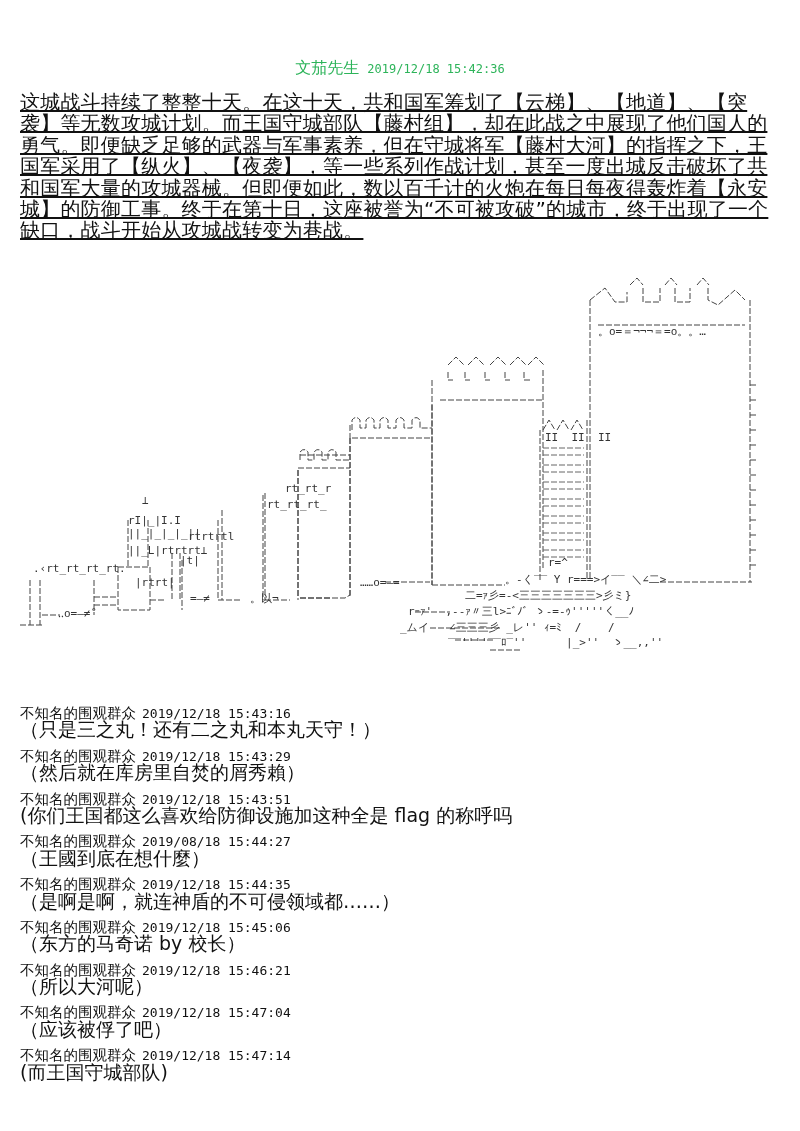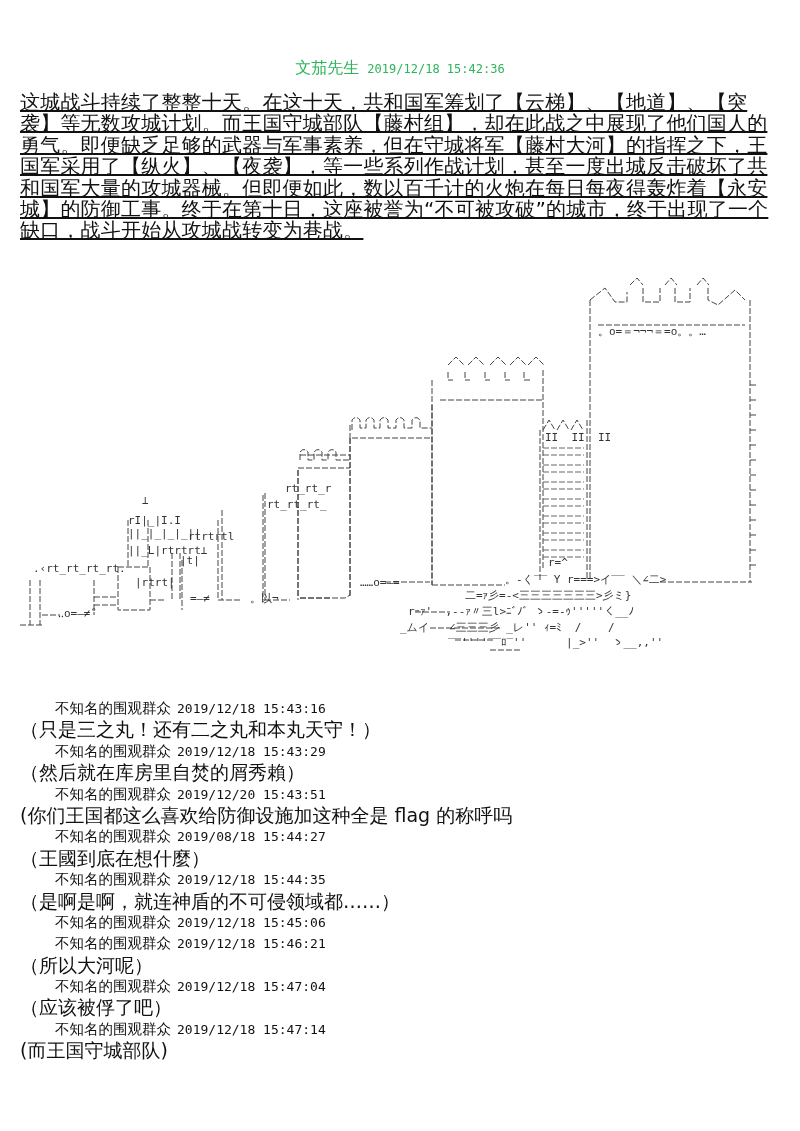--- a/index.html
+++ b/index.html
@@ -8,21 +8,21 @@
   .title { position: absolute; top: 58px; left: 0; width: 800px; text-align: center;
            font-size: 16px; color: #2db45a; }
   .title .mono { font-family: "DejaVu Sans Mono", monospace; font-size: 12px; margin-left: 8px; }
   .story { position: absolute; top: 92px; left: 20px; width: 762px;
            font-size: 20px; line-height: 21.4px; letter-spacing: 0.2px; text-decoration: underline; }
   .art { position: absolute; left: 0; top: 270px; width: 800px; height: 420px; }
   .art svg { position: absolute; left: 0; top: 0; }
   .art .t { position: absolute; font-family: "DejaVu Sans Mono", monospace;
             font-size: 11px; color: #333; white-space: pre; line-height: 10px; }
   .comments { position: absolute; top: 698px; left: 20px; width: 760px; }
-  .comment .hdr { font-size: 14.5px; line-height: 20px; height: 21.4px; white-space: nowrap; margin-left: 35px; }
+  .comment .hdr { font-size: 14.5px; line-height: 31px; height: 21.4px; white-space: nowrap; }
   .comment .hdr .ts { font-family: "DejaVu Sans Mono", monospace; font-size: 13px; margin-left: 6px; }
   .comment .body { font-size: 19px; line-height: 21.4px; height: 21.4px; white-space: nowrap; }
 </style>
 </head>
 <body>
 
 <div class="title">
   <span>文茄先生</span><span class="mono">2019/12/18 15:42:36</span>
 </div>
 
@@ -125,33 +125,34 @@
 <div class="comments">
   <div class="comment">
     <div class="hdr"><span>不知名的围观群众</span><span class="ts">2019/12/18 15:43:16</span></div>
     <div class="body">（只是三之丸！还有二之丸和本丸天守！）</div>
   </div>
   <div class="comment">
     <div class="hdr"><span>不知名的围观群众</span><span class="ts">2019/12/18 15:43:29</span></div>
     <div class="body">（然后就在库房里自焚的屑秀賴）</div>
   </div>
   <div class="comment">
-    <div class="hdr"><span>不知名的围观群众</span><span class="ts">2019/12/20 15:43:51</span></div>
+    <div class="hdr"><span>不知名的围观群众</span><span class="ts">2019/12/18 15:43:51</span></div>
     <div class="body">(你们王国都这么喜欢给防御设施加这种全是 flag 的称呼吗</div>
   </div>
   <div class="comment">
     <div class="hdr"><span>不知名的围观群众</span><span class="ts">2019/08/18 15:44:27</span></div>
     <div class="body">（王國到底在想什麼）</div>
   </div>
   <div class="comment">
     <div class="hdr"><span>不知名的围观群众</span><span class="ts">2019/12/18 15:44:35</span></div>
     <div class="body">（是啊是啊，就连神盾的不可侵领域都……）</div>
   </div>
   <div class="comment">
     <div class="hdr"><span>不知名的围观群众</span><span class="ts">2019/12/18 15:45:06</span></div>
+    <div class="body">（东方的马奇诺 by 校长）</div>
   </div>
   <div class="comment">
     <div class="hdr"><span>不知名的围观群众</span><span class="ts">2019/12/18 15:46:21</span></div>
     <div class="body">（所以大河呢）</div>
   </div>
   <div class="comment">
     <div class="hdr"><span>不知名的围观群众</span><span class="ts">2019/12/18 15:47:04</span></div>
     <div class="body">（应该被俘了吧）</div>
   </div>
   <div class="comment">

